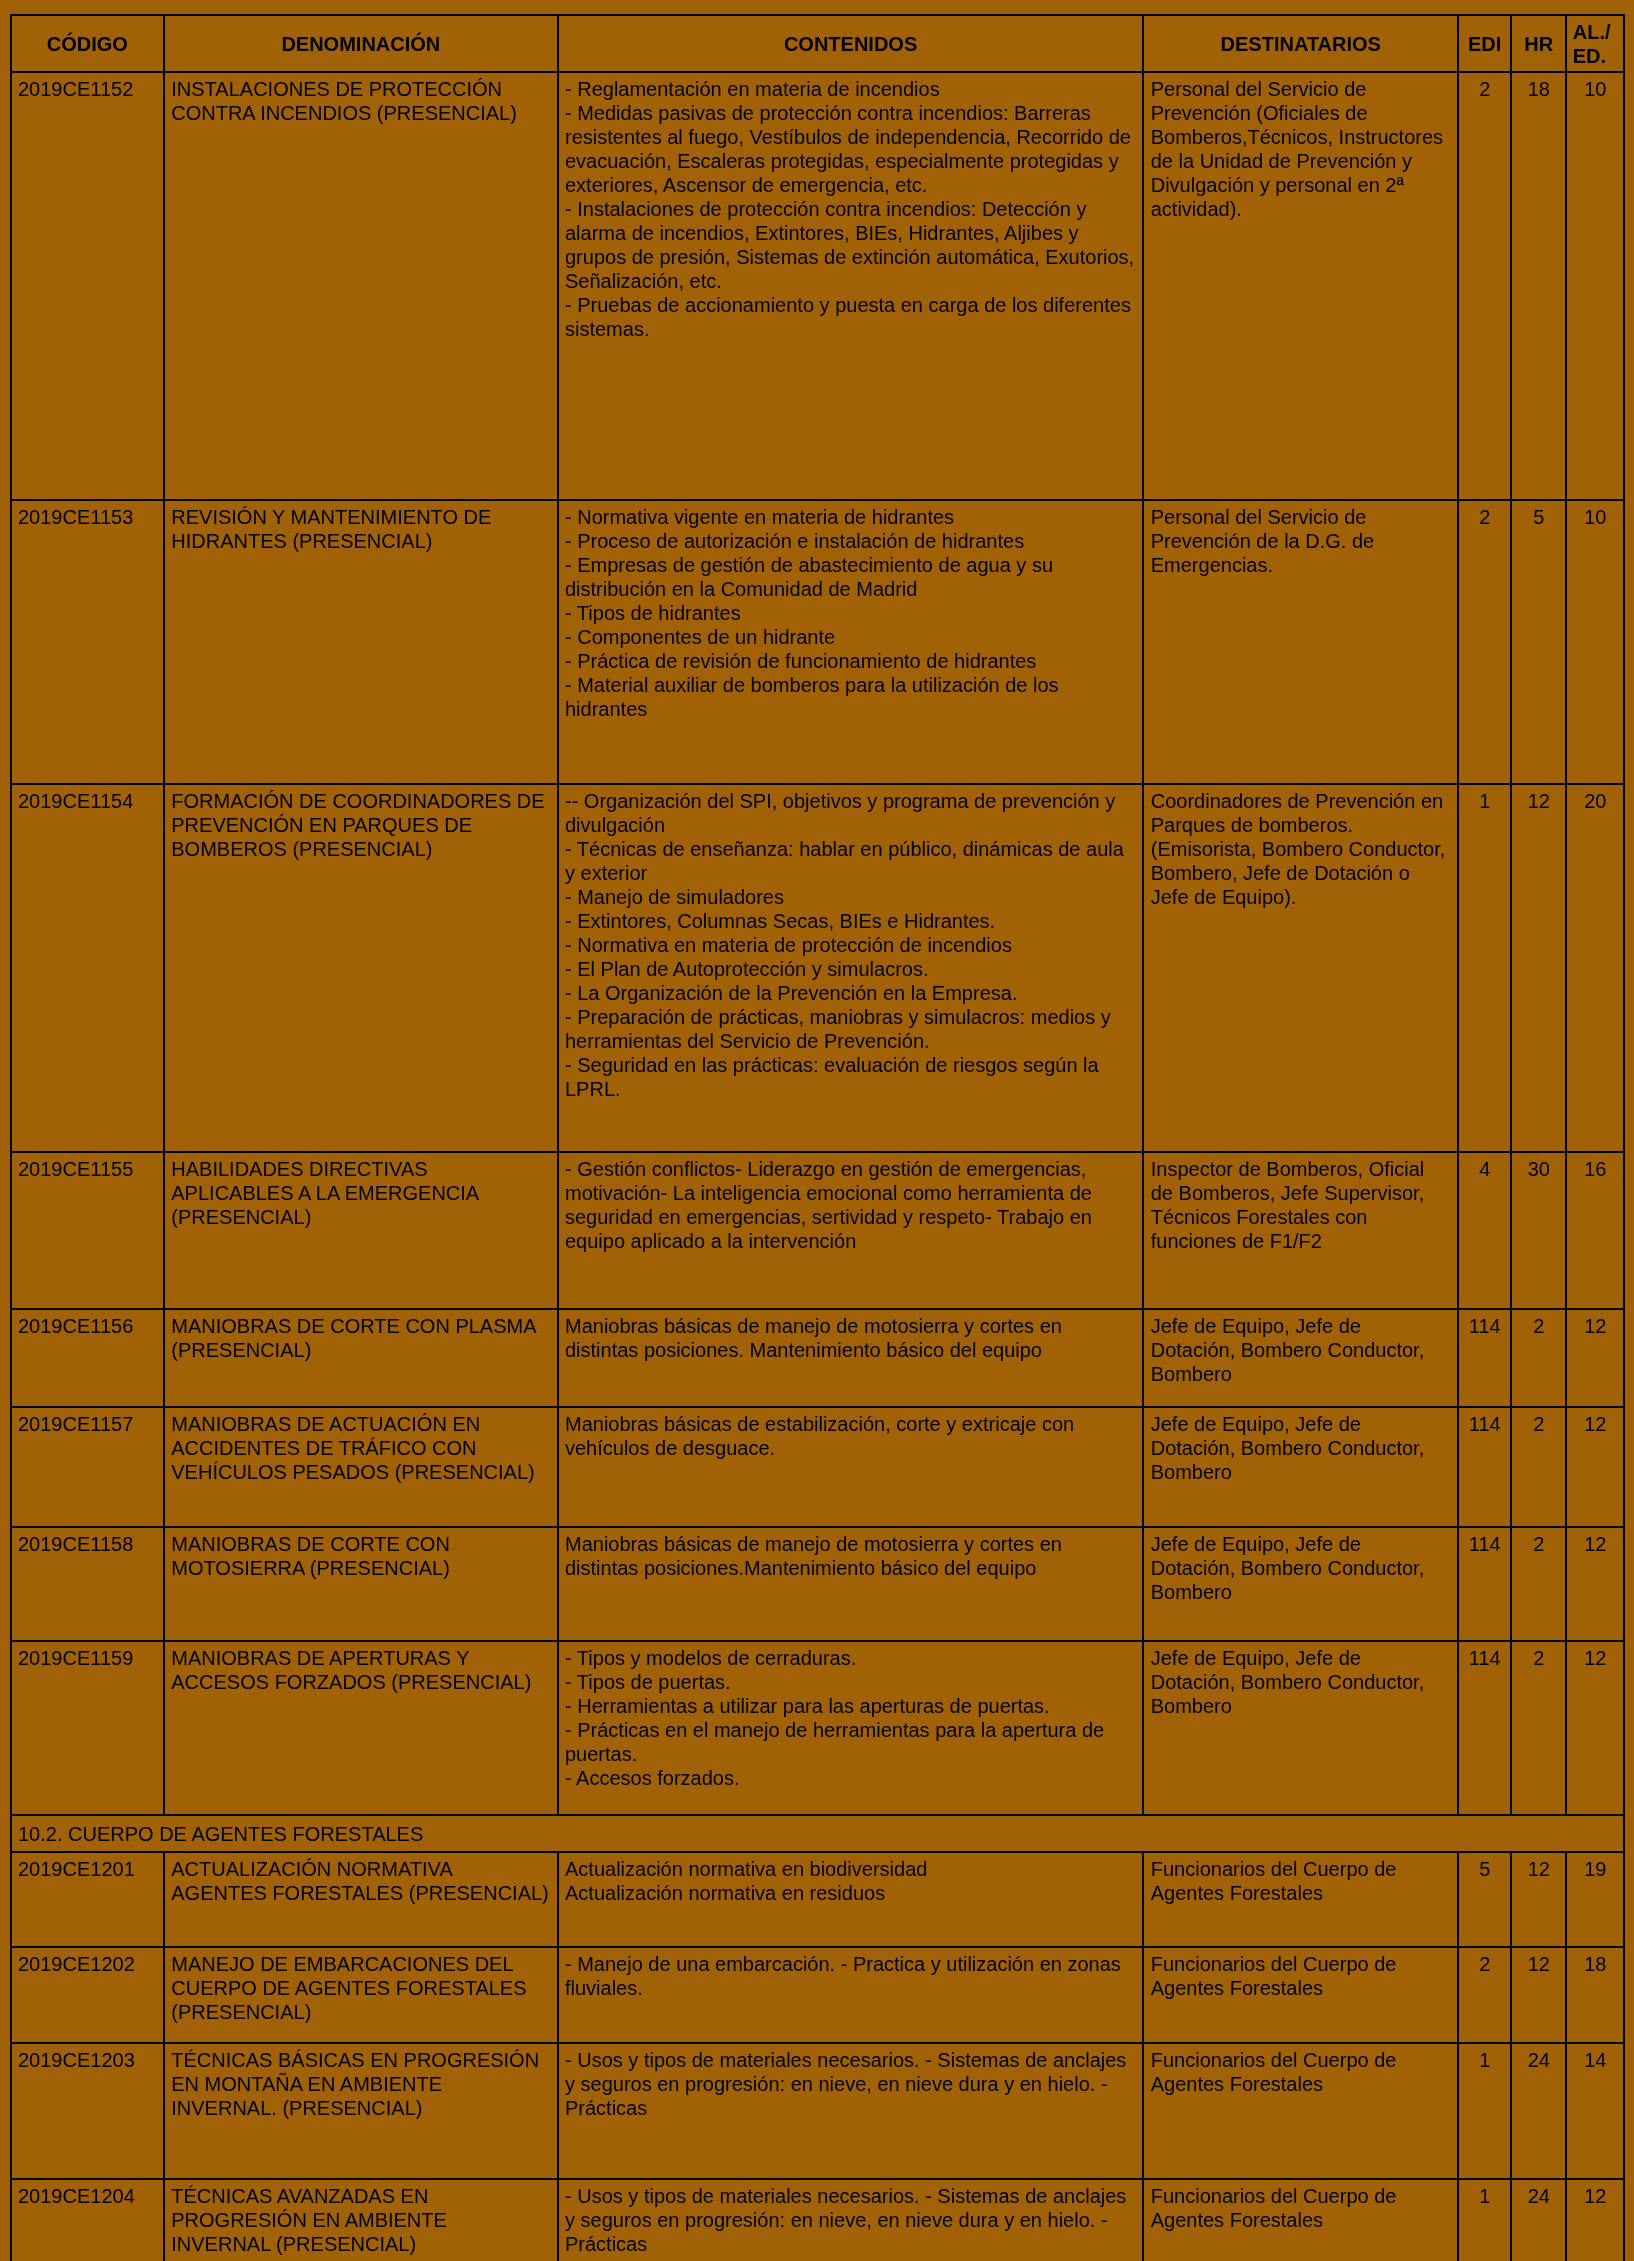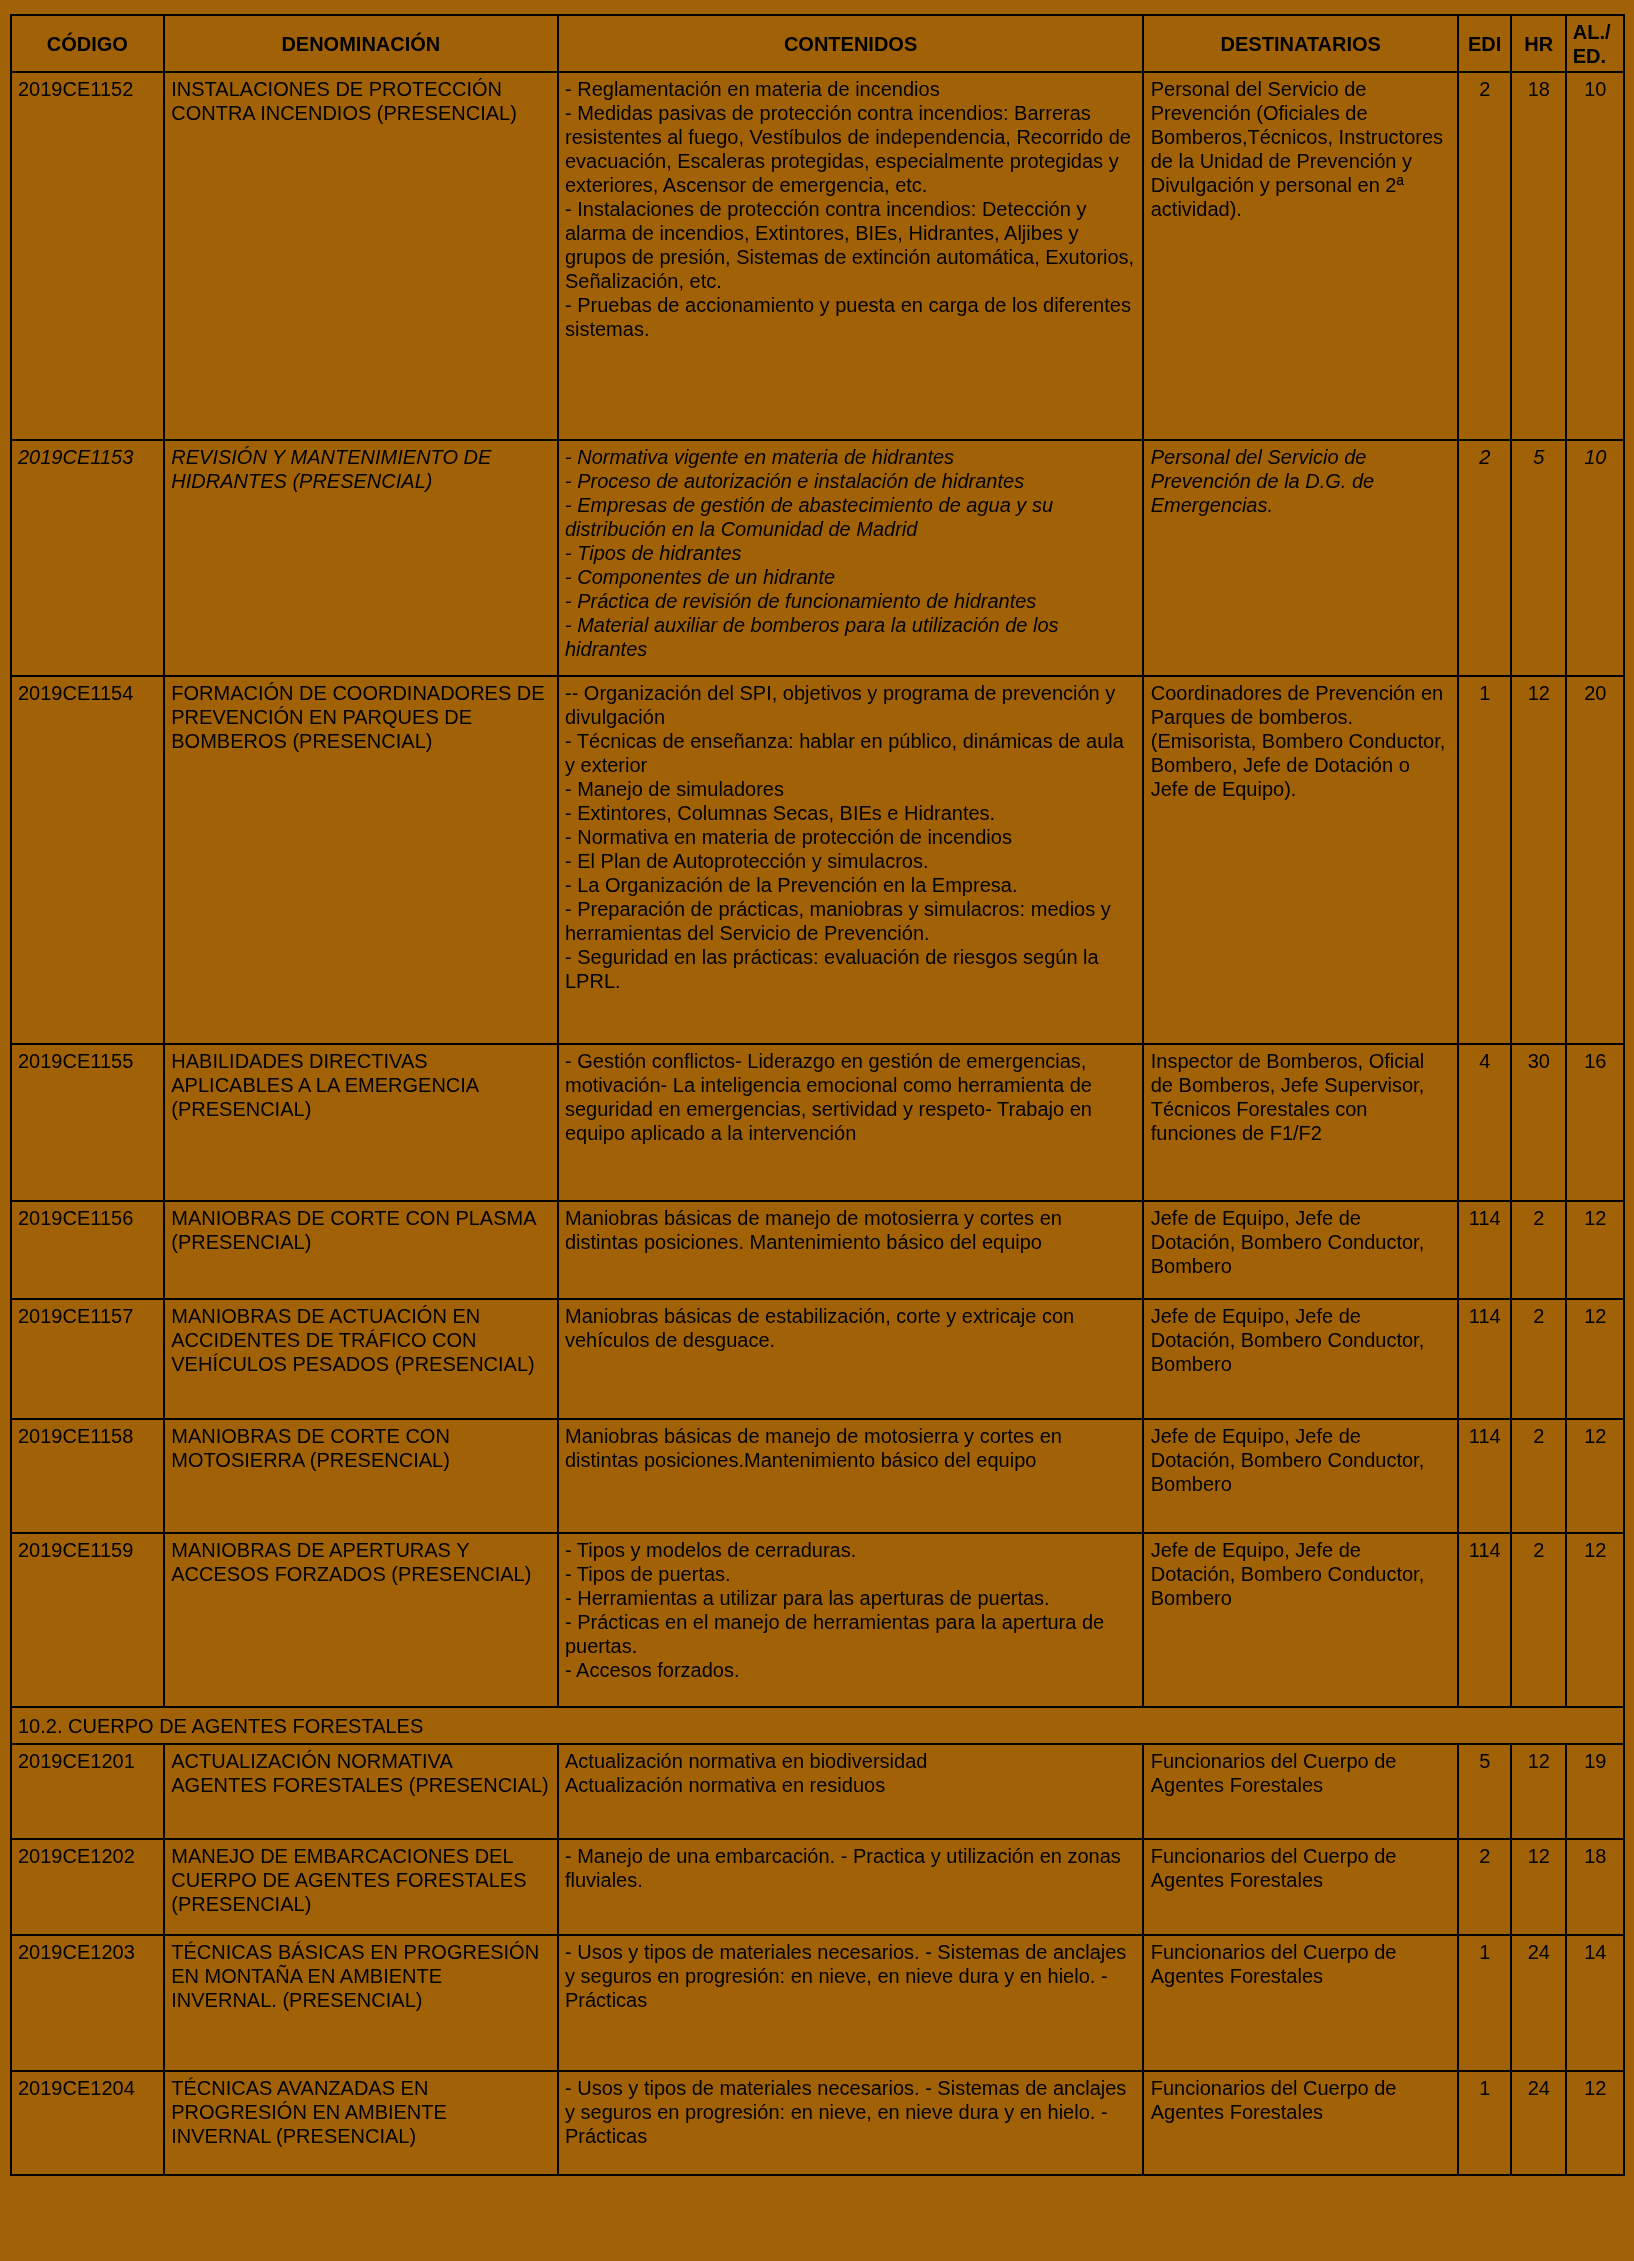--- a/index.html
+++ b/index.html
@@ -50,22 +50,22 @@
   col.c4 { width: 3.3%; }
   col.c5 { width: 3.4%; }
   col.c6 { width: 3.6%; }
   td.num { text-align: center; padding-left: 1.4px; padding-right: 1.4px; }
   td.section-cell {
     font-weight: normal;
     vertical-align: middle;
     padding: 5.6px 6.3px;
   }
   
-  tr[data-idx="0"]  td { height: 368px; }
-  tr[data-idx="1"]  td { height: 236px; font-style: italic; }
+  tr[data-idx="0"]  td { height: 428px; }
+  tr[data-idx="1"]  td { height: 284px; }
   tr[data-idx="2"]  td { height: 368px; }
   tr[data-idx="3"]  td { height: 157px; }
   tr[data-idx="4"]  td { height: 98px; }
   tr[data-idx="5"]  td { height: 120px; }
   tr[data-idx="6"]  td { height: 114px; }
   tr[data-idx="7"]  td { height: 174px; }
   tr[data-idx="8"]  td { height: 36px;  }
   tr[data-idx="9"]  td { height: 95px; }
   tr[data-idx="10"] td { height: 96px; }
   tr[data-idx="11"] td { height: 136px; }

